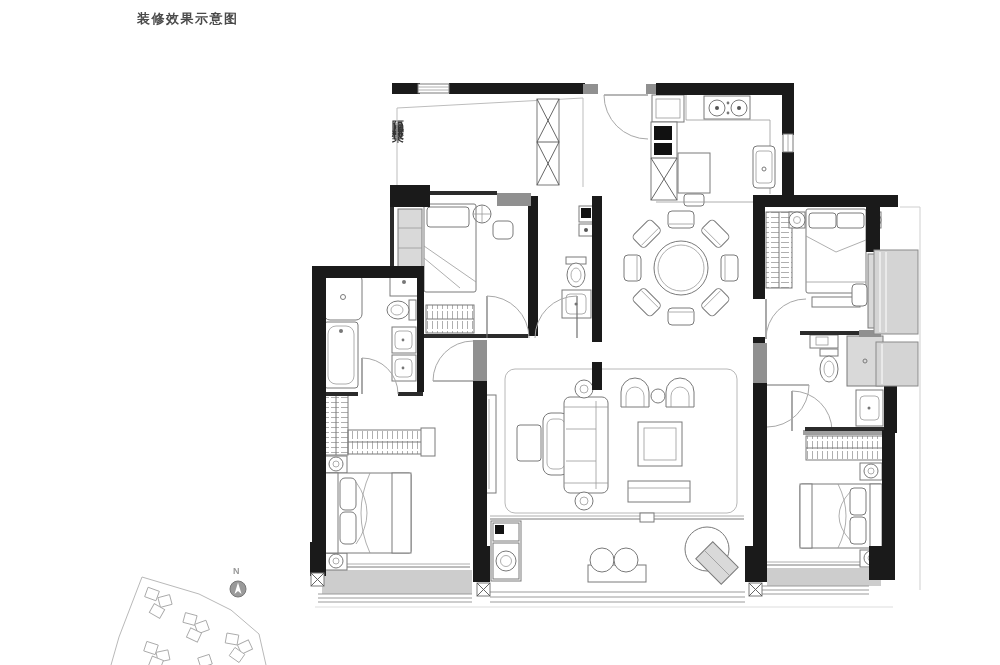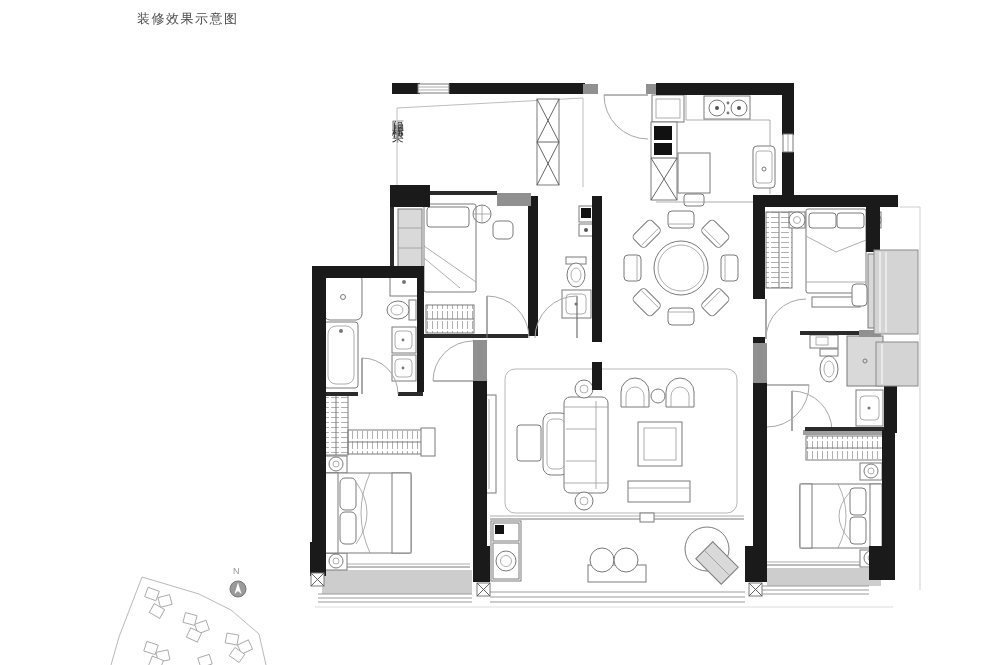--- a/index.html
+++ b/index.html
@@ -1,17 +1,17 @@
 <!DOCTYPE html>
 <html><head>
 <meta charset="utf-8">
 <style>
   html,body{margin:0;padding:0;background:#fff;}
   .stage{position:relative;width:1000px;height:665px;background:#ffffff;overflow:hidden;
-         font-family:"Liberation Sans", sans-serif;}
+         font-family:"Liberation Sans", sans-serif;font-weight:bold;}
   .stage svg{position:absolute;left:0;top:0;}
   .title{position:absolute;left:137px;top:10px;font-size:13px;color:#4a4a4a;
          letter-spacing:1.5px;white-space:nowrap;}
   .beam-label{position:absolute;left:390px;top:111px;width:16px;
          writing-mode:vertical-rl;text-orientation:upright;
          font-size:12px;letter-spacing:3px;color:#333;}
   .compass-n{position:absolute;left:233px;top:566px;font-size:9px;color:#999;}
 
   
   .w{fill:#1a1a1a;stroke:none;}

